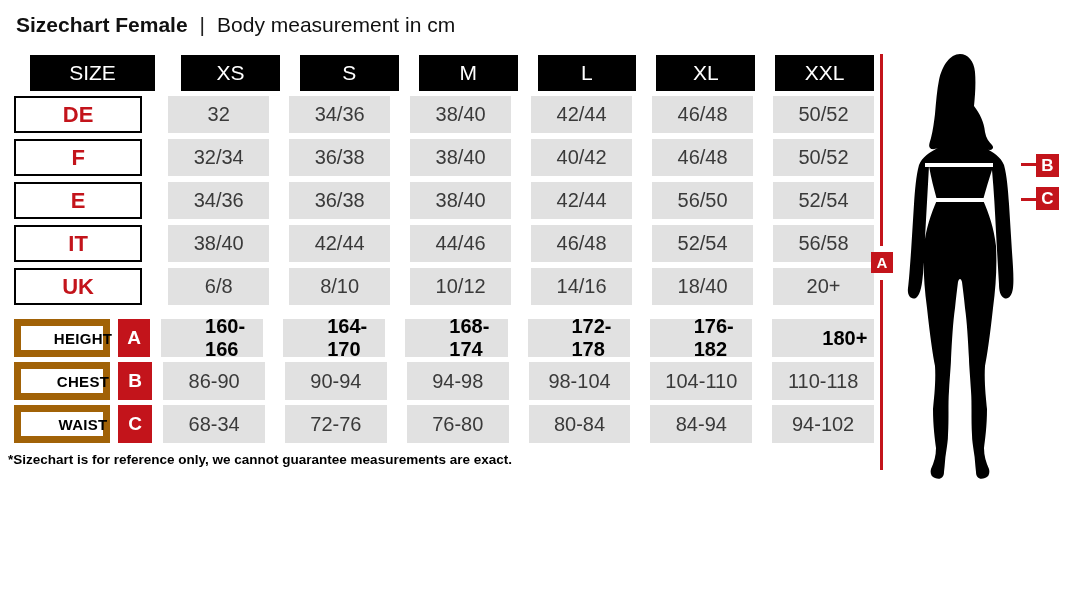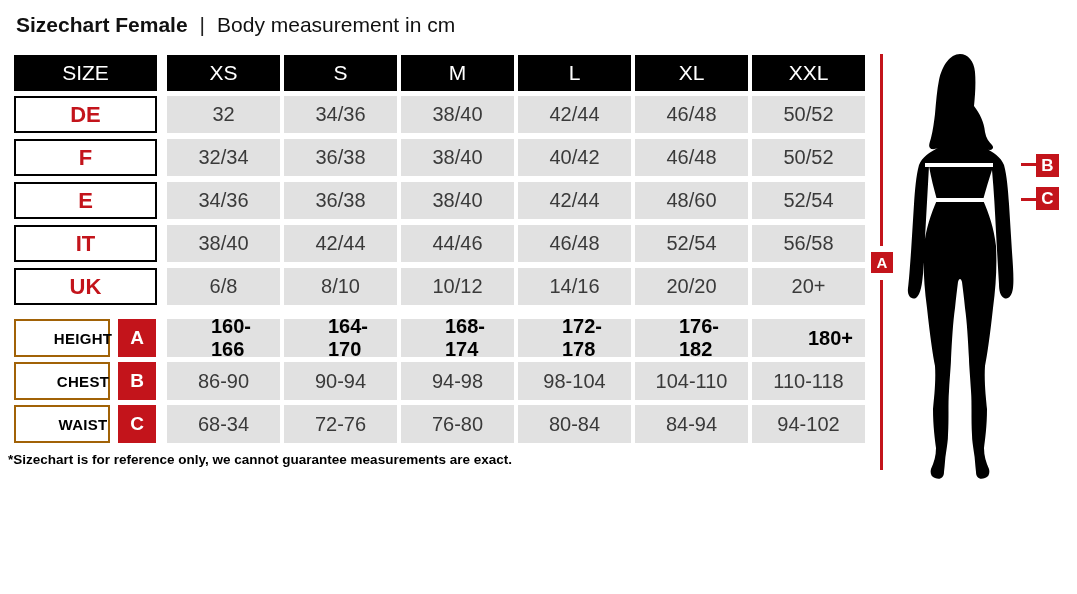--- a/index.html
+++ b/index.html
@@ -8,35 +8,35 @@
     position:relative; width:1077px; height:594px; background:#fff;
     font-family:"Liberation Sans", sans-serif; overflow:hidden;
   }
   
   .title { position:absolute; left:16px; top:13px; font-size:21px; color:#111; white-space:nowrap; }
   .title .bold { font-weight:bold; }
   .title .sep { padding:0 12px; font-weight:300; color:#222; }
   
   .sizetable { position:absolute; left:14px; top:55px; width:860px; }
   .trow { display:flex; gap:4px; align-items:stretch; }
-  .cell { display:flex; align-items:center; justify-content:center; width:113px; }
+  .cell { display:flex; align-items:center; justify-content:center; width:113px;margin-left:16px; }
   .head { background:#000; color:#fff; font-size:21px; height:36px; }
   .label-col { width:143px; margin-right:6px; }
   #header-row { margin-bottom:5px; }
   .size-row { height:37px; margin-bottom:6px; }
   .size-row:last-child { margin-bottom:14px; }
   .rowlabel {
     width:143px; margin-right:6px; background:#fff; border:2px solid #000;
     color:#c3141b; font-weight:bold; font-size:22px;
     display:flex; align-items:center; justify-content:center;
   }
   .data { background:#e1e1e1; color:#3a3a3a; font-size:20px; height:100%; }
   .measure-row { height:38px; margin-bottom:5px; }
   .mlabel {
-    width:96px; background:#fff; border:2px solid #a16207; color:#000;
+    width:96px; background:#fff; border:7px solid #a16207; color:#000;
     font-weight:bold; font-size:15px; letter-spacing:0.3px;
     display:flex; align-items:center; justify-content:center;padding-left:42px;
   }
   .marker {
     width:38px; margin-left:4px; background:#c3141b; color:#fff;
     font-weight:bold; font-size:19px;
     display:flex; align-items:center; justify-content:center;
   }
   .measure-row .data:nth-child(3) { margin-left:7px; }
   .bold-vals .data { font-weight:bold; color:#000;padding-left:44px; }
@@ -95,39 +95,39 @@
           <div class="cell data">40/42</div>
           <div class="cell data">46/48</div>
           <div class="cell data">50/52</div>
         </div>
         <div class="trow size-row">
           <div class="rowlabel">E</div>
           <div class="cell data">34/36</div>
           <div class="cell data">36/38</div>
           <div class="cell data">38/40</div>
           <div class="cell data">42/44</div>
-          <div class="cell data">48/60</div>
+          <div class="cell data">56/50</div>
           <div class="cell data">52/54</div>
         </div>
         <div class="trow size-row">
           <div class="rowlabel">IT</div>
           <div class="cell data">38/40</div>
           <div class="cell data">42/44</div>
           <div class="cell data">44/46</div>
           <div class="cell data">46/48</div>
           <div class="cell data">52/54</div>
           <div class="cell data">56/58</div>
         </div>
         <div class="trow size-row">
           <div class="rowlabel">UK</div>
           <div class="cell data">6/8</div>
           <div class="cell data">8/10</div>
           <div class="cell data">10/12</div>
           <div class="cell data">14/16</div>
-          <div class="cell data">20/20</div>
+          <div class="cell data">18/40</div>
           <div class="cell data">20+</div>
         </div>
       </div>
     <div id="measure-rows">
         <div class="trow measure-row bold-vals">
           <div class="mlabel">HEIGHT</div>
           <div class="marker">A</div>
           <div class="cell data">160-166</div>
           <div class="cell data">164-170</div>
           <div class="cell data">168-174</div>

